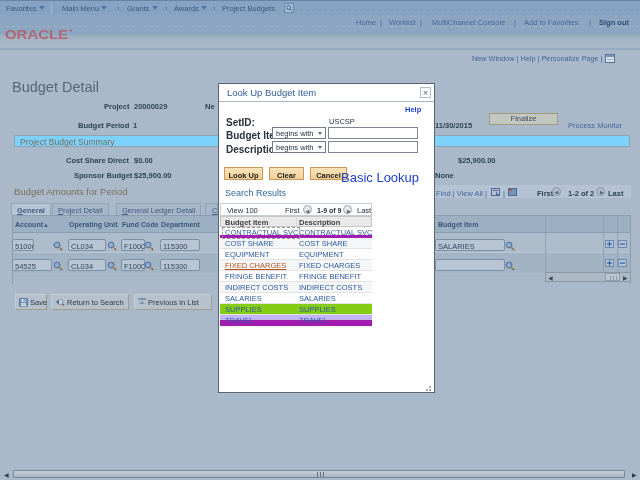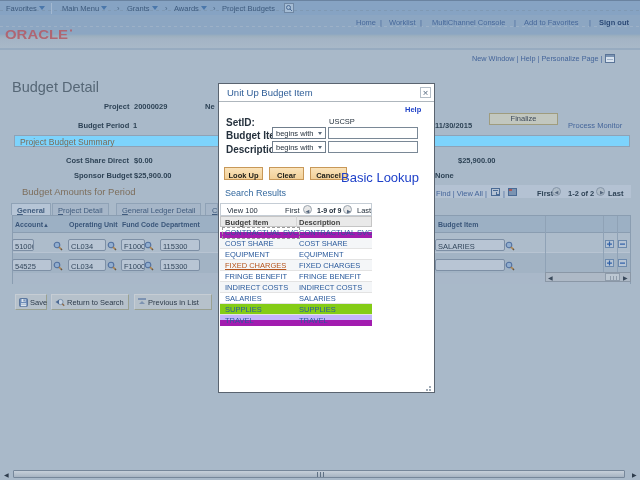--- a/index.html
+++ b/index.html
@@ -15,21 +15,21 @@
 #contenttop { left:0; top:48px; width:640px; height:2px; background:#97abc0; }
 .ulink { position:absolute; top:18px; font-size:7.5px; color:#47689a; white-space:nowrap; }
 #pagebar { position:absolute; left:472px; top:54px; font-size:7.3px; color:#44659a; }
 .h1 { left:12px; top:79px; font-size:14.5px; color:#566776; }
 .lbl { font-size:7.5px; font-weight:bold; color:#2e4356; white-space:nowrap; }
 .val { font-size:7.5px; color:#2e4356; white-space:nowrap;font-weight:bold; }
 .blink { font-size:7.5px; color:#44659a; white-space:nowrap; }
 #finalize { left:489px; top:113px; width:69px; height:12px; background:#c2c7bf; border:1px solid #9f9c7e; color:#3e4a5a; font-size:7.5px; text-align:center; line-height:10px; }
 #pbsbar { left:14px; top:135px; width:616px; height:12px; background:#7dd3fc; border:1px solid #8fa2b6; }
 #pbsbar span { position:absolute; left:5px; top:1px; font-size:8.5px; color:#7c6a55; }
-#gbox { left:22px; top:186px; font-size:9.5px; color:#7d6e5c; }
+#gbox { left:14px; top:186px; font-size:9.5px; color:#7d6e5c; }
 #navbar { left:434px; top:185px; width:197px; height:13px; background:#b4c2d3; }
 .circ { position:absolute; width:9px; height:9px; border-radius:50%; background:#b0bdc9; border:1px solid #8595a8; }
 .circ i { position:absolute; left:1.5px; top:1.5px; font-style:normal; font-size:5px; color:#55677e; }
 
 .tab { position:absolute; top:203px; height:12px; font-size:7.5px; color:#3f5b7d; border:1px solid #8fa2b6; border-bottom:none; background:#a6b6c8; padding:2px 5px 0 5px; white-space:nowrap; }
 .tab.active { background:#b6c5d6; font-weight:bold; }
 
 #bgrid { left:12px; top:215px; width:619px; height:69px; border:1px solid #8a9db1; background:#a9b8c9; }
 #bghead { position:absolute; left:0; top:0; width:617px; height:17px; background:#9cb0c4; border-bottom:1px solid #8a9db1; }
 .ghlbl { position:absolute; top:5px; font-size:7px; font-weight:bold; color:#3a567a; white-space:nowrap; }
@@ -219,21 +219,21 @@
 <span class="sbarrow" style="left:4px;top:471px;color:#2e3c4c">◀</span>
 <div class="abs" style="left:13px;top:470px;width:612px;height:8px;background:linear-gradient(#c6cfd9,#a7b4c2);border:1px solid #76879a;border-radius:1px">
   <div style="position:absolute;left:303px;top:1px;width:1px;height:5px;background:#5f7184"></div>
   <div style="position:absolute;left:306px;top:1px;width:1px;height:5px;background:#5f7184"></div>
   <div style="position:absolute;left:309px;top:1px;width:1px;height:5px;background:#5f7184"></div>
 </div>
 <span class="sbarrow" style="left:632px;top:471px;color:#2e3c4c">▶</span>
 
 <div class="abs" id="modal">
   <div id="mtitle">
-      <span>Unit Up Budget Item</span>
+      <span>Look Up Budget Item</span>
       <div id="mclose">×</div>
     </div>
   <span class="abs" style="left:186px;top:21px;font-size:7.5px;color:#2043c8;font-weight:bold">Help</span>
   <span class="mlbl" style="left:7px;top:33px">SetID:</span>
   <span class="mval" style="left:110px;top:33px">USCSP</span>
   <span class="mlbl" style="left:7px;top:46px">Budget Item:</span>
   <div class="msel" style="left:53px;top:43px">begins with<b></b></div>
   <div class="minp" style="left:109px;top:43px"></div>
   <span class="mlbl" style="left:7px;top:60px">Description:</span>
   <div class="msel" style="left:53px;top:57px">begins with<b></b></div>
@@ -263,21 +263,21 @@
   </div>
   <div class="abs" style="left:77px;top:132px;width:1px;height:110px;background:#d5d5d5"></div>
   <div class="abs" style="left:1px;top:143px;width:1px;height:99px;background:#d5d5d5"></div>
   <div class="abs" style="left:152px;top:143px;width:1px;height:99px;background:#d5d5d5"></div>
 
   <div class="abs" style="left:4px;top:143.5px;width:76px;height:10px;outline:1px dashed #9a9a9a;z-index:6"></div>
 
   <div class="abs" style="left:210px;top:302px;width:2px;height:2px;background:#a0abb6"></div>
   <div class="abs" style="left:207px;top:305px;width:2px;height:2px;background:#a0abb6"></div>
   <div class="abs" style="left:210px;top:305px;width:2px;height:2px;background:#a0abb6"></div>
-<div class="mrow" style="top:143px;background:#fff;border-bottom:6px solid #a21caf">
+<div class="mrow" style="top:143px;background:#fff;border-bottom:3px solid #a21caf">
       <span class="c1" style="">CONTRACTUAL SVC</span>
       <span class="c2">CONTRACTUAL SVC</span>
     </div>
     <div class="mrow" style="top:154px;background:#f4f6f8;border-bottom:1px solid #e3e3e3">
       <span class="c1" style="">COST SHARE</span>
       <span class="c2">COST SHARE</span>
     </div>
     <div class="mrow" style="top:165px;background:#fff;border-bottom:1px solid #e3e3e3">
       <span class="c1" style="">EQUIPMENT</span>
       <span class="c2">EQUIPMENT</span>

